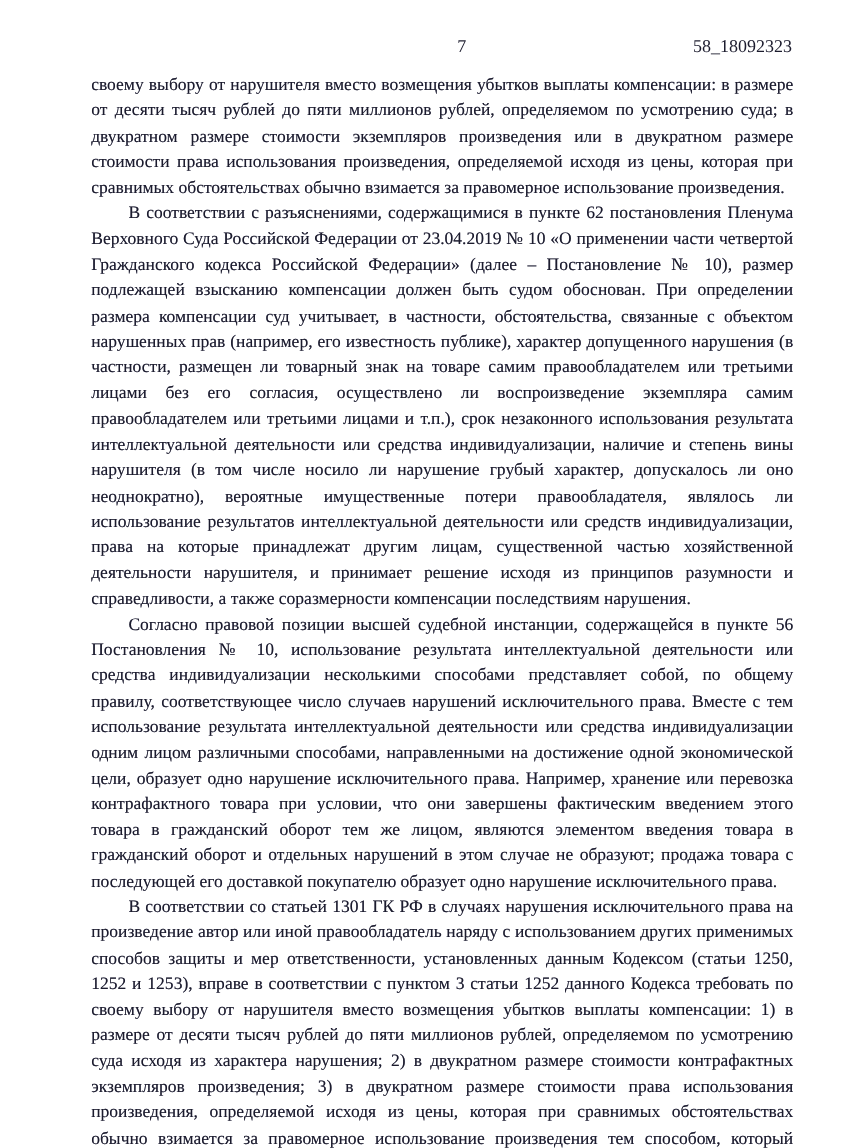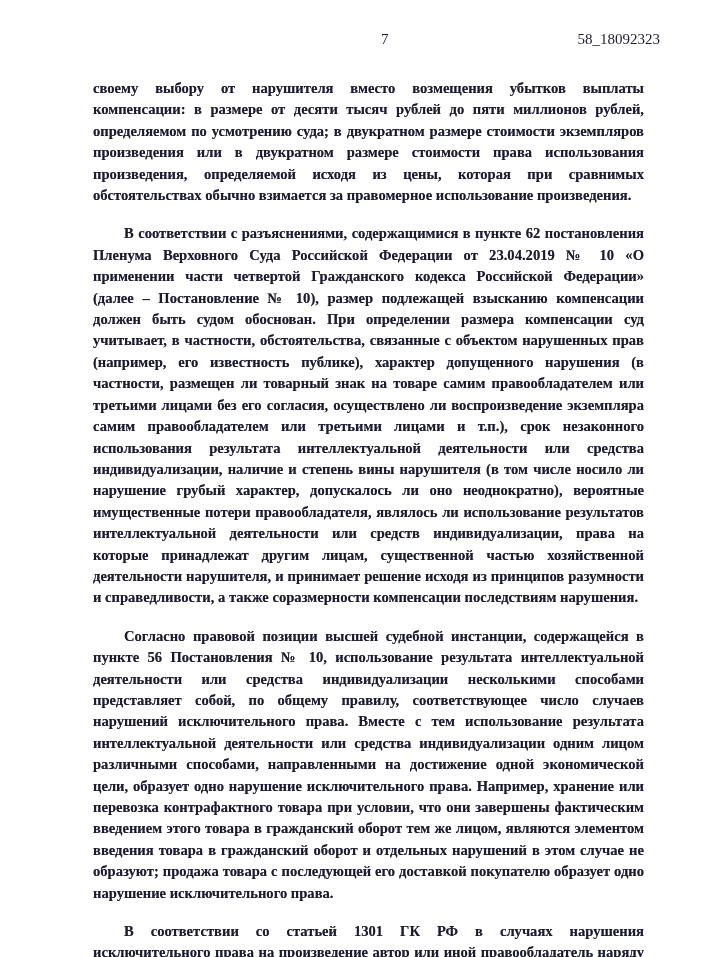--- a/index.html
+++ b/index.html
@@ -39,23 +39,22 @@
     position: absolute;
     top: 61px;
     left: 76px;
     width: 585px;
     font-size: 14.6px;
     line-height: 21.4px;
     text-align: justify;
     text-shadow: 0 0 0.4px rgba(28, 28, 60, 0.55);
   }
   .doc-body p {
-    margin: 17px;
+    margin: 0;
     padding: 0;
-    font-weight: bold;
   }
   .doc-body p.indented {
     text-indent: 31px;
   }
 </style>
 </head>
 <body>
 
 <div class="page">
 

